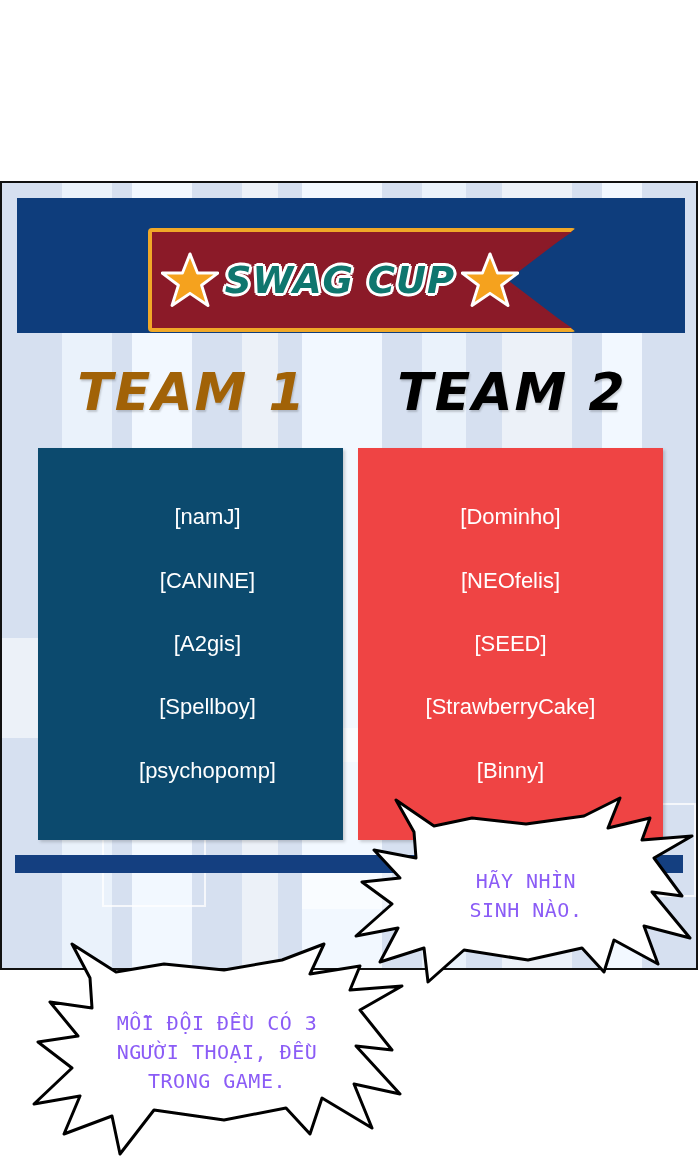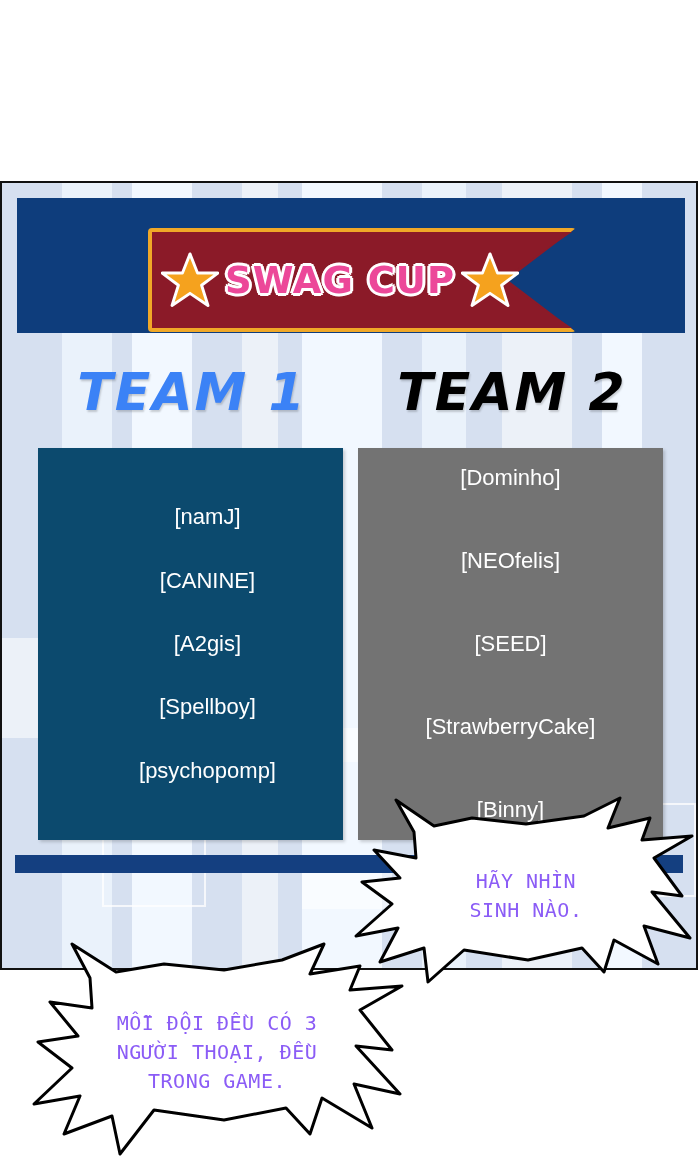--- a/index.html
+++ b/index.html
@@ -51,47 +51,47 @@
   #ribbon .ribbon-content{
     position:absolute;inset:0;display:flex;align-items:center;
     justify-content:center;gap:6px;padding-right:44px;box-sizing:border-box;
   }
   .star{
     width:58px;height:56px;flex:0 0 auto;position:relative;
   }
   .star svg{display:block;width:100%;height:100%;}
   #cup-title{
     font-family:"DejaVu Sans", sans-serif;
-    font-weight:bold;font-size:37px;letter-spacing:1px;
-    color:#ec4899;
+    font-style:italic;font-weight:bold;font-size:37px;letter-spacing:1px;
+    color:#0f766e;
     text-shadow:
       -2px -2px 0 #fff, 2px -2px 0 #fff, -2px 2px 0 #fff, 2px 2px 0 #fff,
       -3px 0 0 #fff, 3px 0 0 #fff, 0 -3px 0 #fff, 0 3px 0 #fff;
     white-space:nowrap;
   }
 
   
   .team-heading{
     position:absolute;top:362px;width:280px;text-align:center;
     font-family:"DejaVu Sans", sans-serif;
     font-weight:bold;font-style:italic;font-size:52px;letter-spacing:2px;
     text-shadow:1px 2px 2px rgba(0,0,0,.18);
   }
-  #team1-heading{left:52px;color:#3b82f6;}
+  #team1-heading{left:52px;color:#a16207;}
   #team2-heading{left:372px;color:#000000;}
 
   
   .roster{
     position:absolute;top:448px;width:305px;height:392px;
     display:flex;flex-direction:column;justify-content:space-evenly;
     align-items:center;box-sizing:border-box;padding:18px 6px;
     box-shadow:2px 2px 3px rgba(0,0,0,.18);
   }
   #team1-roster{left:38px;background:#0c4a6e;padding-left:40px;}
-  #team2-roster{left:358px;background:#737373;justify-content:space-between;}
+  #team2-roster{left:358px;background:#ef4444;}
   .player{
     color:#ffffff;font-size:22px;line-height:1.1;
     font-family:"Liberation Sans", sans-serif;
     white-space:nowrap;
   }
 
   
   #bottom-stripe{
     position:absolute;left:15px;top:855px;width:668px;height:18px;
     background:#143f80;

